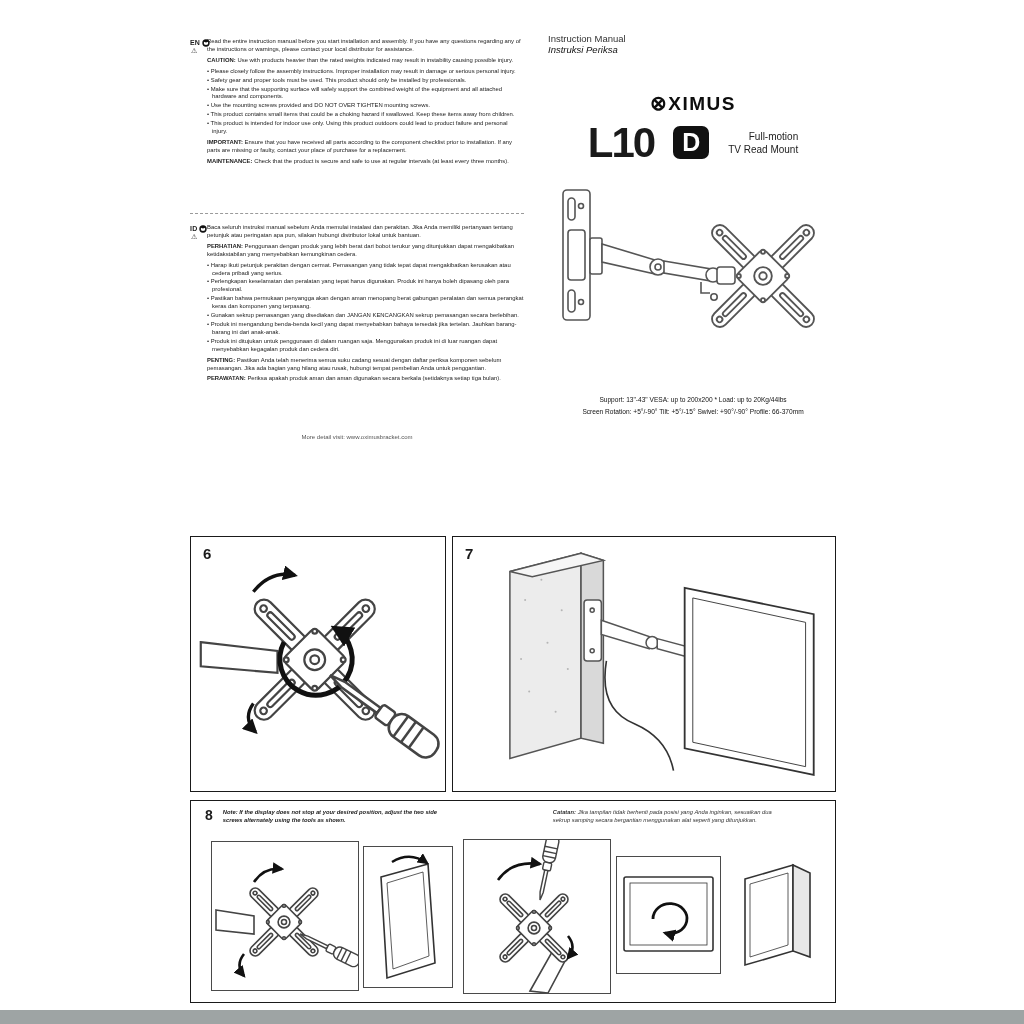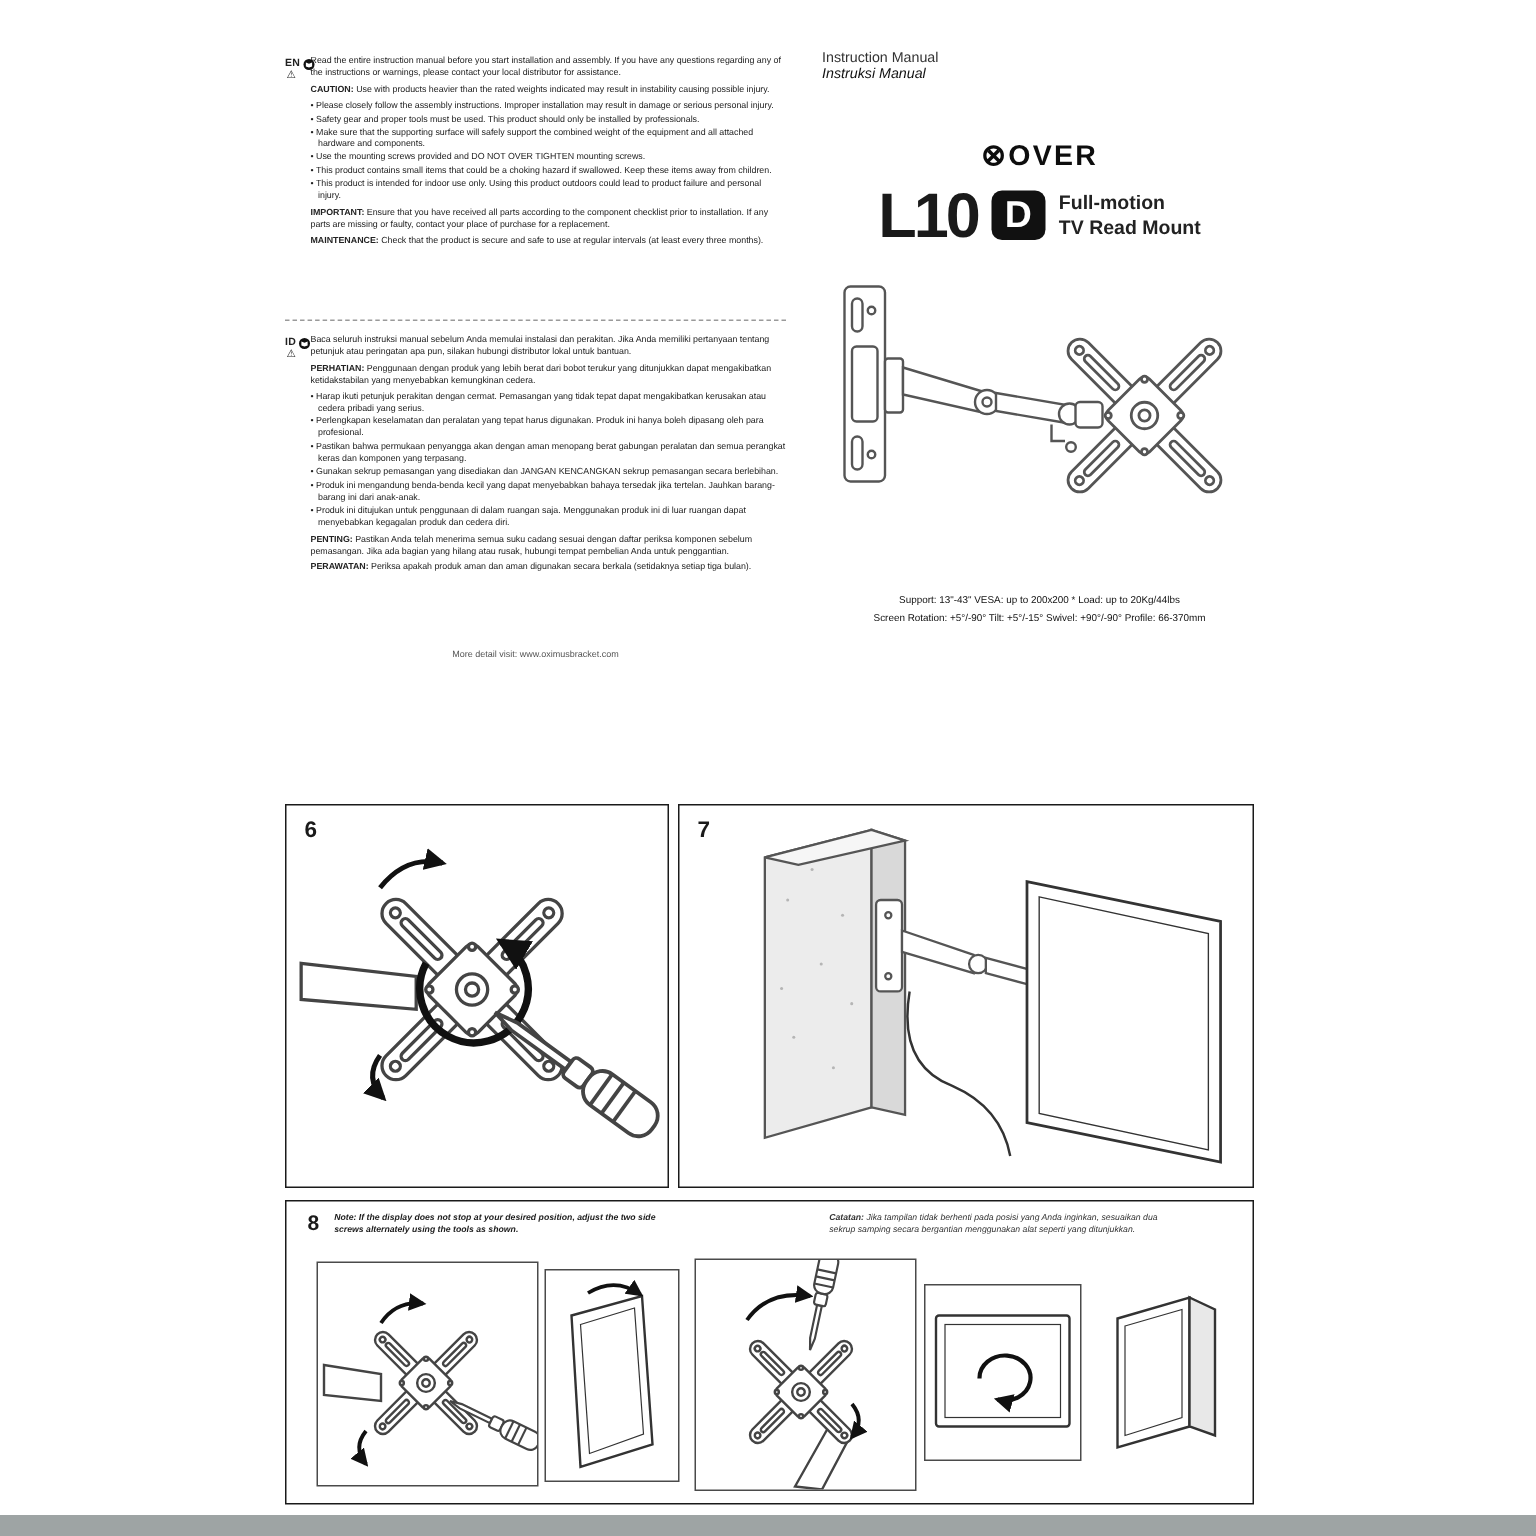--- a/index.html
+++ b/index.html
@@ -18,24 +18,24 @@
   b.inl { font-weight:800; }
   .dashed-sep { position:absolute; left:190px; top:213px; width:334px; border-top:1px dashed #9a9a9a; }
   .footer-link { position:absolute; left:190px; top:434px; width:334px; text-align:center; font-size:6px; color:#555; }
 
   
   .rcol { position:absolute; left:548px; top:33px; width:290px; }
   .rhead { display:flex; justify-content:space-between; font-size:9.5px; color:#333;flex-direction:column; }
   .rhead .imanual { font-style:italic; color:#111; }
   .logo { text-align:center; margin-top:36px; font-size:19px; font-weight:800; letter-spacing:1.5px; color:#0d0d0d; }
   .logo .sym { font-size:20px; font-weight:700; }
-  .titlerow { display:flex; align-items:center; justify-content:center; margin-top:9px; gap:9px; }
+  .titlerow { display:flex; align-items:center; justify-content:center; margin-top:9px; gap:19px; }
   .model { font-size:42px; font-weight:900; letter-spacing:-2px; line-height:.9; }
   .variant { background:#111; color:#fff; width:36px; height:33px; border-radius:7px; display:flex; align-items:center; justify-content:center; font-size:25px; font-weight:900; }
-  .ptype { font-size:13px; line-height:1.3; font-weight:700; color:#222; }
+  .ptype { font-size:10px; line-height:1.3; font-weight:400; color:#222;text-align:right; }
   .hero-art { display:block; margin:14px auto 0 auto; }
   .specs { text-align:center; font-size:6.6px; line-height:1.9; margin-top:10px; color:#111; }
 
   
   .panel { position:absolute; border:1.6px solid #1a1a1a; background:#fff; }
   .stepnum { position:absolute; top:8px; left:12px; font-size:15px; font-weight:800; }
   #panel6 { left:190px; top:536px; width:256px; height:256px; }
   #panel7 { left:452px; top:536px; width:384px; height:256px; }
   #panel8 { left:190px; top:800px; width:646px; height:203px; }
   .p8head { display:flex; align-items:flex-start; padding:7px 12px 0 14px; }
@@ -136,23 +136,23 @@
     <p class="smallp"><b class="inl">PENTING:</b> <span>Pastikan Anda telah menerima semua suku cadang sesuai dengan daftar periksa komponen sebelum pemasangan. Jika ada bagian yang hilang atau rusak, hubungi tempat pembelian Anda untuk penggantian.</span></p>
     <p class="smallp"><b class="inl">PERAWATAN:</b> <span>Periksa apakah produk aman dan aman digunakan secara berkala (setidaknya setiap tiga bulan).</span></p>
   </div>
 </section>
 
 <div class="footer-link">More detail visit: www.oximusbracket.com</div>
 
 <section class="rcol">
   <div class="rhead">
     <span>Instruction Manual</span>
-    <span class="imanual">Instruksi Manual</span>
-  </div>
-  <div class="logo"><span class="sym">⊗</span><span>OVER</span></div>
+    <span class="imanual">Instruksi Periksa</span>
+  </div>
+  <div class="logo"><span class="sym">⊗</span><span>XIMUS</span></div>
   <div class="titlerow">
     <span class="model">L10</span>
     <span class="variant">D</span>
     <span class="ptype">
       <span>Full-motion</span><br>
       <span>TV Read Mount</span>
     </span>
   </div>
 
   <svg class="hero-art" width="285" height="208" viewBox="0 0 285 208">

